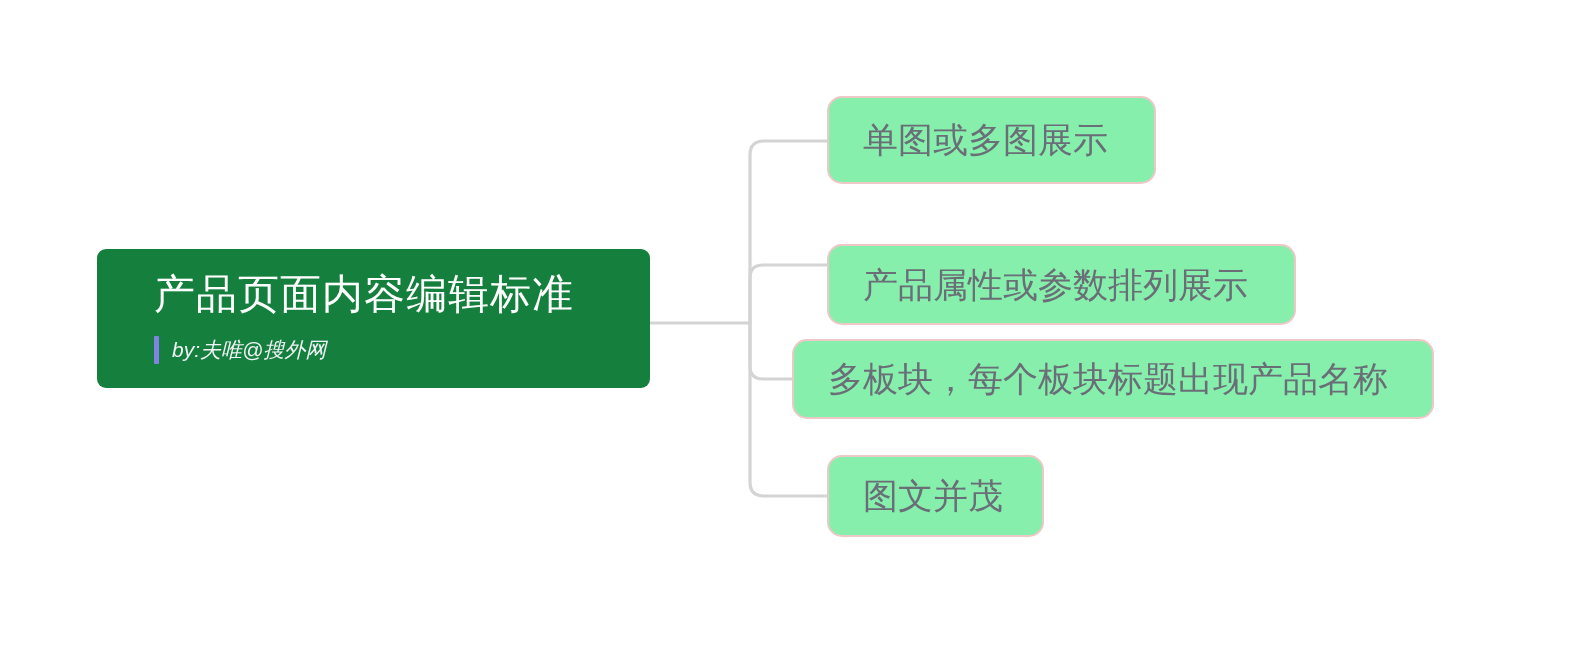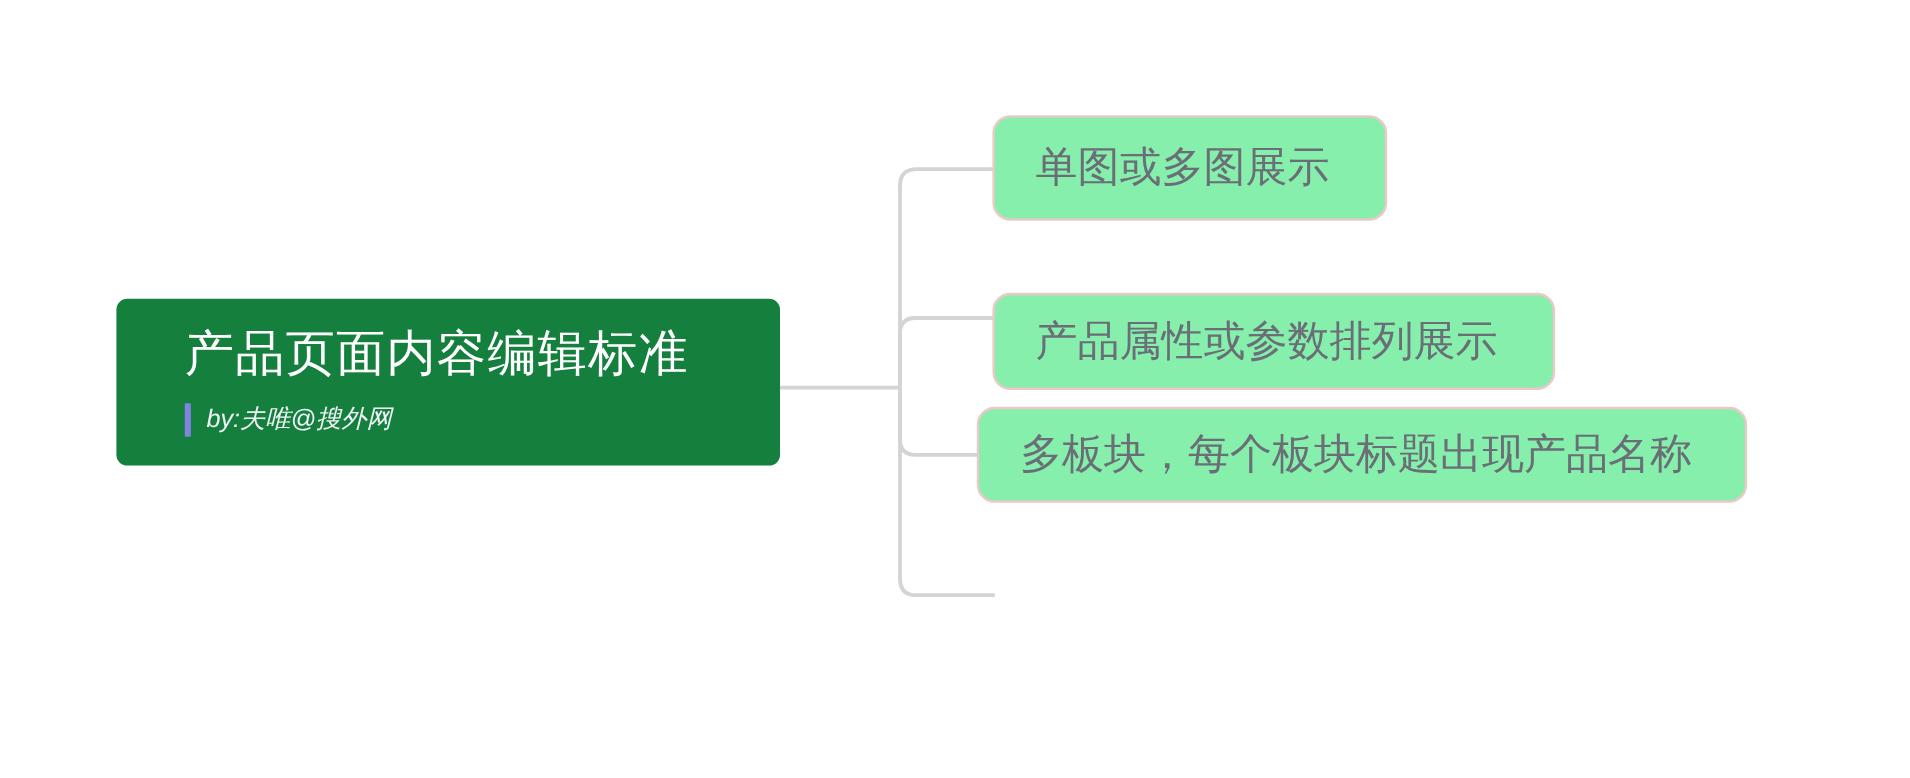--- a/index.html
+++ b/index.html
@@ -91,21 +91,21 @@
   .branch-label {
     color: #6a6e77;
     font-size: 35px;
     line-height: 44px;
     white-space: nowrap;
     padding: 0 34px;
   }
 
   #branch-node-0 { left: 827px; top: 96px;  width: 329px; height: 88px; }
   #branch-node-1 { left: 827px; top: 224px; width: 469px; height: 81px; margin-top: 20px; }
-  #branch-node-2 { left: 814px; top: 339px; width: 642px; height: 80px; }
+  #branch-node-2 { left: 792px; top: 339px; width: 642px; height: 80px; }
   #branch-node-3 { left: 827px; top: 455px; width: 217px; height: 82px; }
 </style>
 </head>
 <body>
 
 <div id="mindmap-canvas">
 
   <svg id="connector-layer" viewBox="0 0 1592 648" xmlns="http://www.w3.org/2000/svg">
 
     <path d="M 650 323 L 750 323" fill="none" stroke="#d4d4d4" stroke-width="3.2" stroke-linecap="butt"></path>
@@ -132,14 +132,17 @@
   </div>
 
   <div class="branch-node" id="branch-node-1">
     <span class="branch-label">产品属性或参数排列展示</span>
   </div>
 
   <div class="branch-node" id="branch-node-2">
     <span class="branch-label">多板块，每个板块标题出现产品名称</span>
   </div>
 
+  <div class="branch-node" id="branch-node-3">
+    <span class="branch-label">图文并茂</span>
+  </div>
 
 </div>
 
 </body></html>

